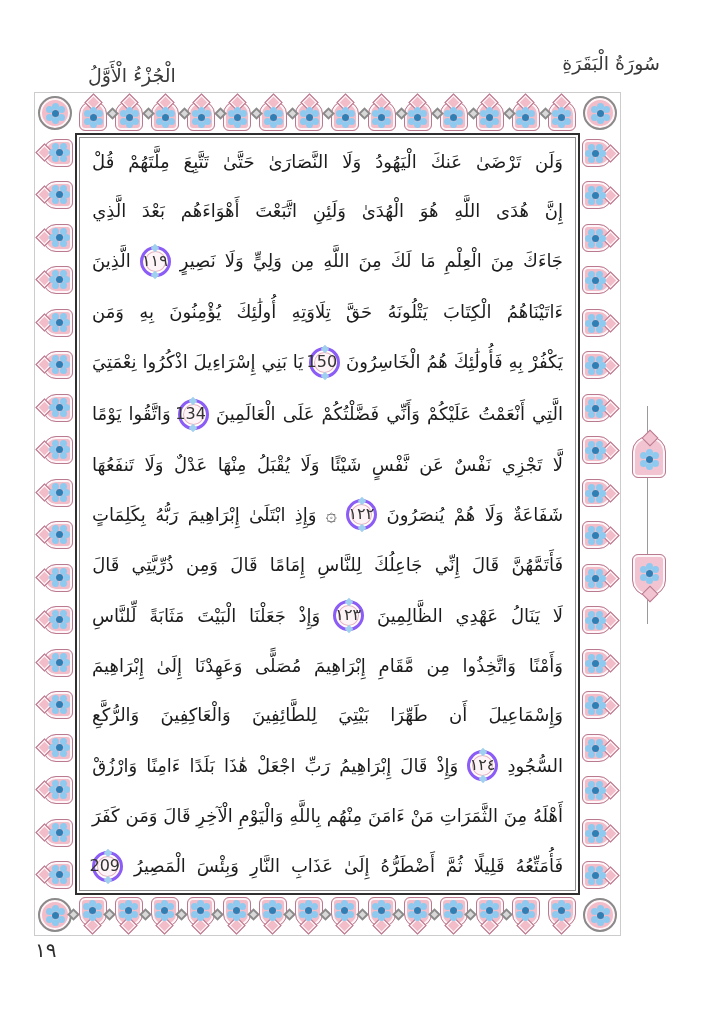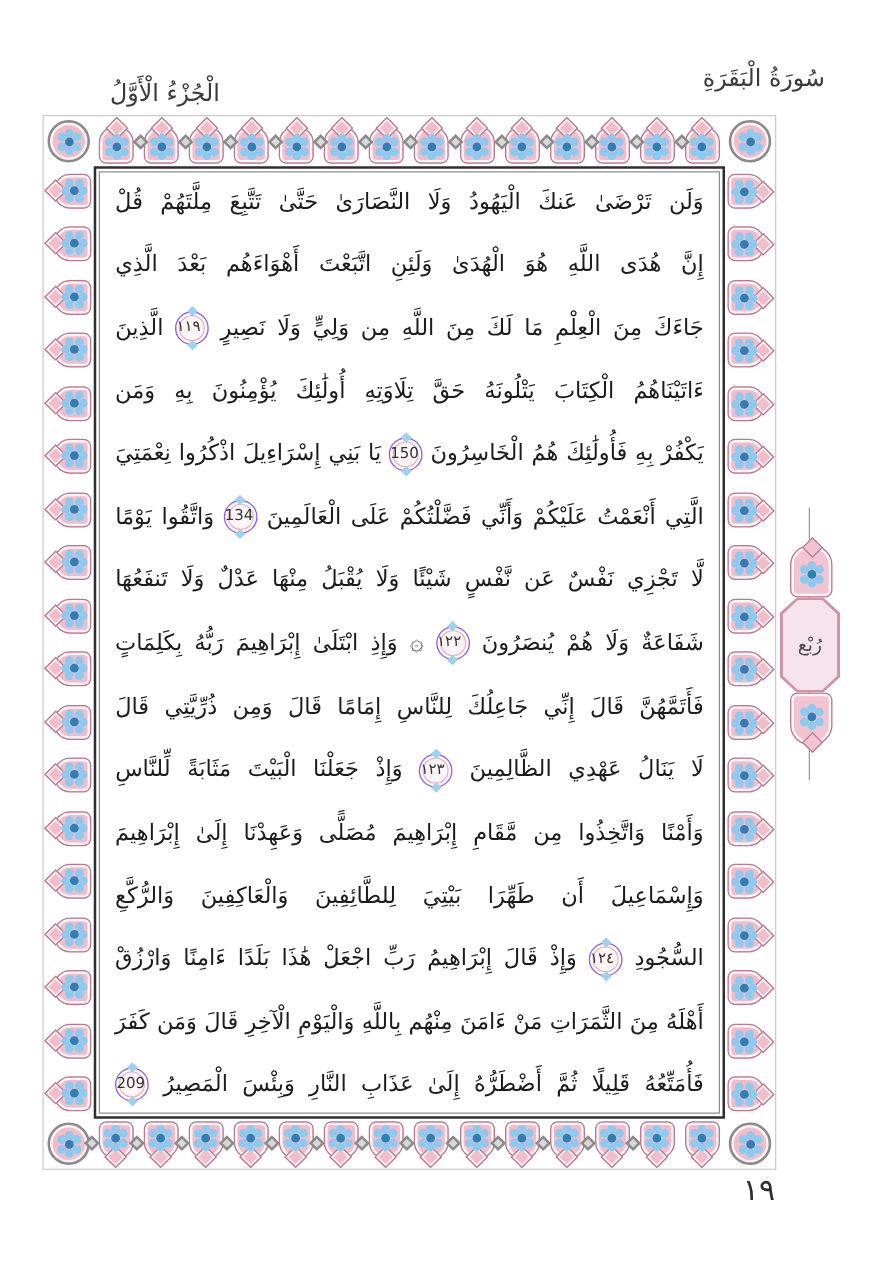--- a/index.html
+++ b/index.html
@@ -72,23 +72,23 @@
 
   
   .quran-line {
     direction:rtl; display:flex; flex-direction:row; justify-content:space-between;
     align-items:center; white-space:nowrap;
     font-size:18px; color:#1c1c1c; line-height:1.55;
   }
   .quran-line .w { flex:0 0 auto; }
   .verse-marker {
     flex:0 0 auto; display:inline-block; width:25px; height:25px; line-height:23px;
-    text-align:left; border:1px solid #8b5cf6; border-radius:50%;
+    text-align:left; border:3px solid #8b5cf6; border-radius:50%;
     box-shadow: inset 0 0 0 2px #ffffff, inset 0 0 0 3px #e7b3c2;
-    background:#fdf4f7; font-size:12px; color:#333; position:relative;
+    background:#fdf4f7; font-size:16px; color:#333; position:relative;
   }
   .verse-marker::before, .verse-marker::after {
     content:""; position:absolute; left:50%; width:6px; height:6px; margin-left:-3px;
     background:#9fd0ee; transform:rotate(45deg);
   }
   .verse-marker::before { top:-4px; } .verse-marker::after { bottom:-4px; }
   .hizb { flex:0 0 auto; font-size:19px; color:#3c3c3c; }
 
   
   .rub-line { position:absolute; left:647px; top:406px; width:1px; height:218px; background:#9a9a9a; }
@@ -111,21 +111,21 @@
     display:flex; align-items:center; justify-content:center;
   }
   .rub-panel .inner {
     position:absolute; inset:2px; background:#f7e3ec;
     clip-path:polygon(28% 0,72% 0,100% 16%,100% 84%,72% 100%,28% 100%,0 84%,0 16%);
     display:flex; align-items:center; justify-content:center;
   }
   .rub-label { direction:rtl; font-size:15px; color:#4a4a4a; }
 
   
-  .page-number { position:absolute; left:35px; top:938px; width:585px; text-align:right; font-size:24px; color:#2e2e2e; }
+  .page-number { position:absolute; left:35px; top:938px; width:585px; text-align:left; font-size:20px; color:#2e2e2e; }
 </style>
 </head>
 <body>
 
 <div class="canvas">
 
   <div class="hdr hdr-surah">سُورَةُ الْبَقَرَةِ</div>
   <div class="hdr hdr-juz">الْجُزْءُ الْأَوَّلُ</div>
 
   <div class="frame">
@@ -762,25 +762,20 @@
           </div>
         </div>
     </div>
   </div>
 
   <div class="rub-line"></div>
   <div class="rub">
     <div class="finial finial-top">
         <span class="flower"></span>
       </div>
-    <div class="rub-panel">
-      <div class="inner">
-          <span class="rub-label">رُبْع</span>
-        </div>
-    </div>
     <div class="finial finial-bottom">
         <span class="flower"></span>
       </div>
   </div>
 
   <div class="page-number">١٩</div>
 
 </div>
 
 </body></html>

